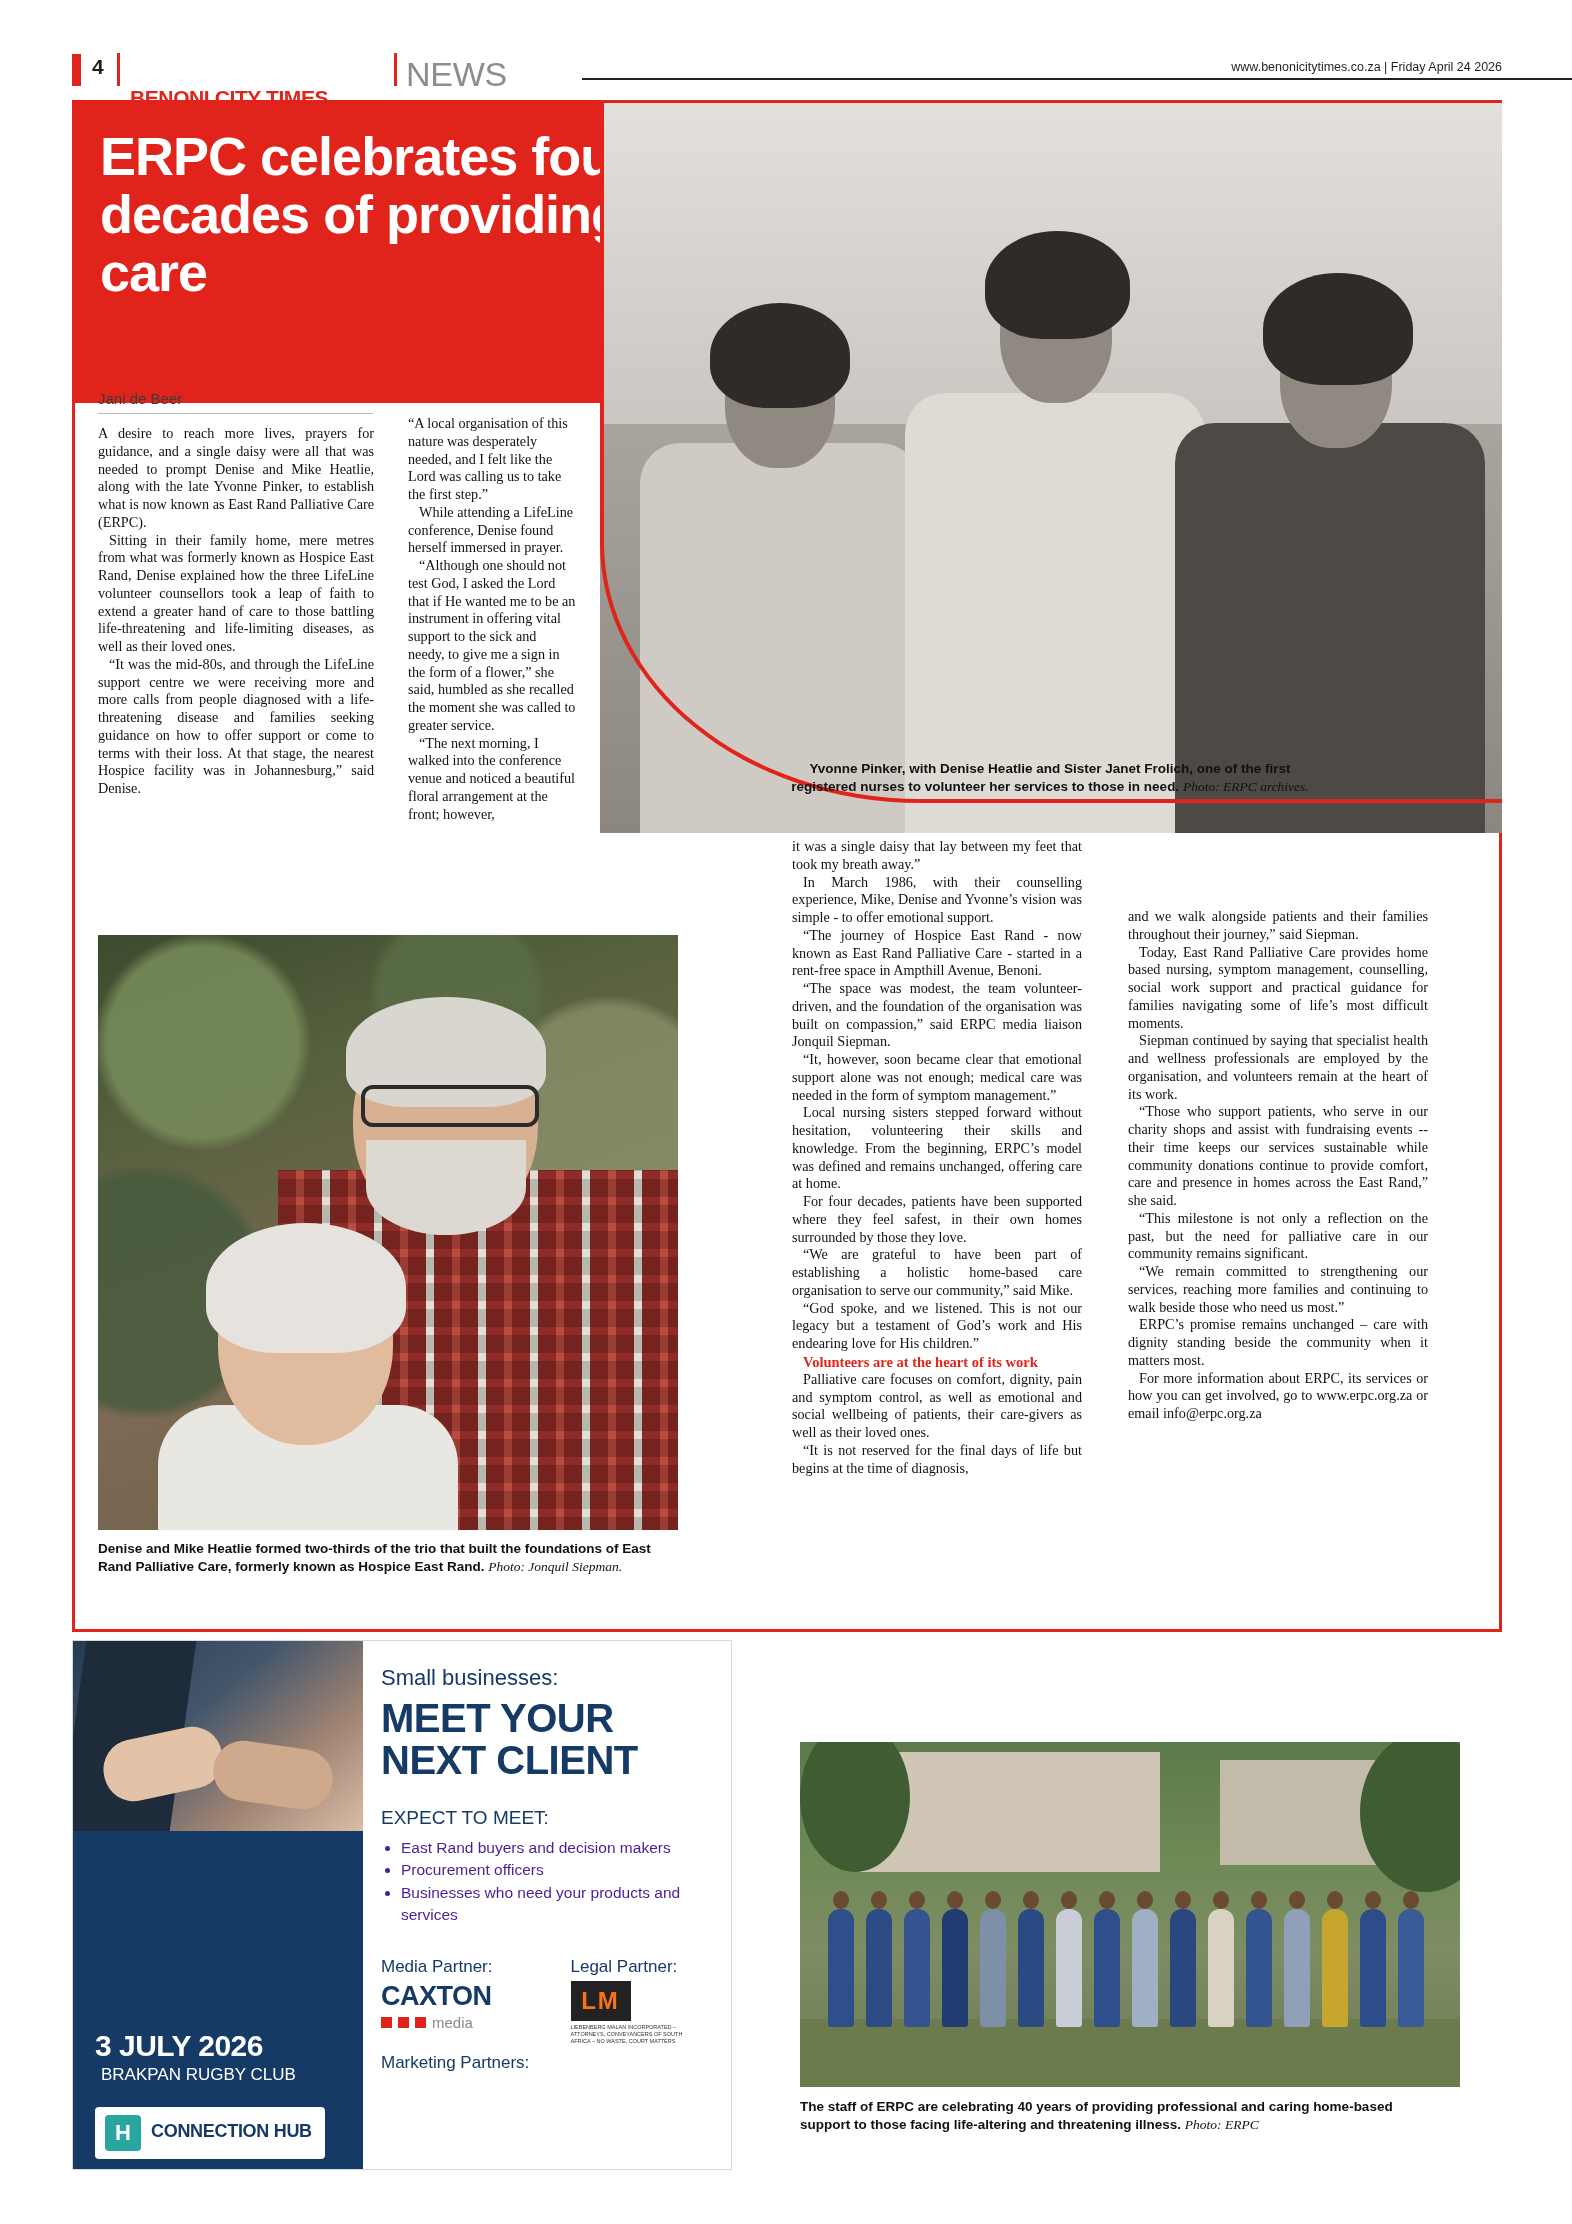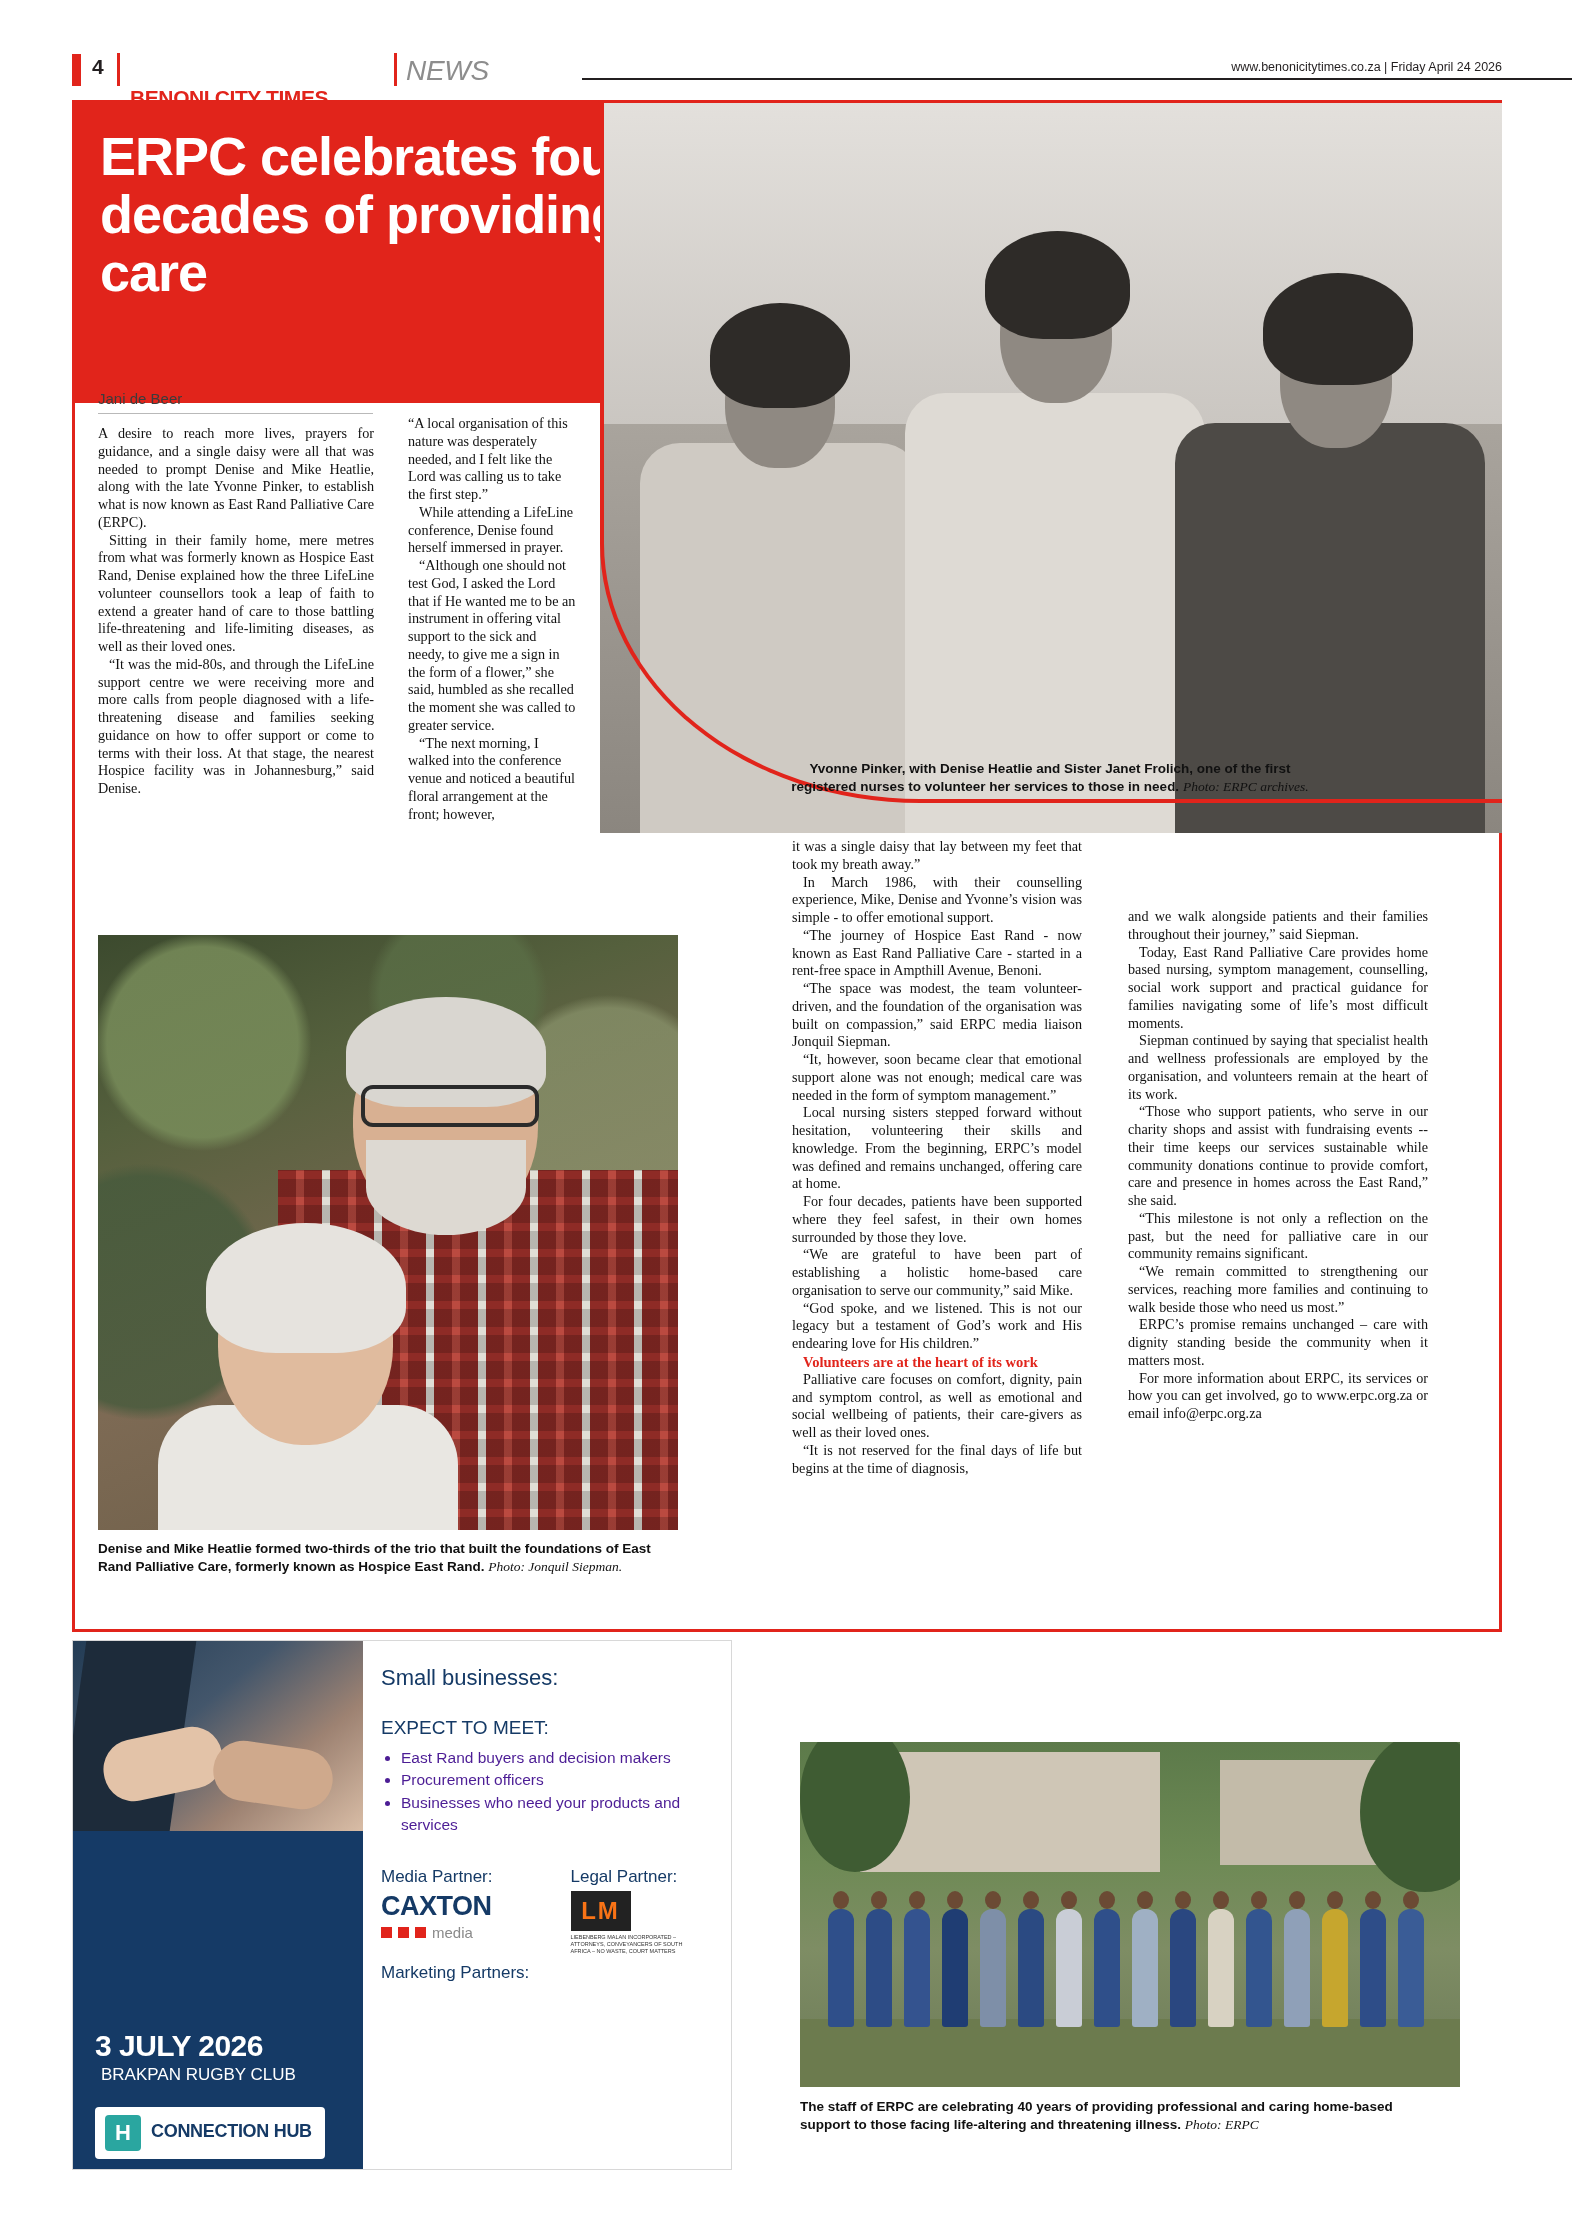--- a/index.html
+++ b/index.html
@@ -11,21 +11,21 @@
     overflow:hidden;
   }
   .page{position:absolute;inset:0;}
 
   
   .masthead{position:absolute;left:72px;top:52px;width:1430px;height:40px;}
   .mast-bar{position:absolute;left:0;top:2px;width:9px;height:32px;background:#e1241b;}
   .mast-pageno{position:absolute;left:20px;top:3px;font-family:"Liberation Sans",sans-serif;font-weight:bold;font-size:21px;color:#231f20;}
   .mast-sep{position:absolute;top:1px;width:3px;height:33px;background:#e1241b;}
   .mast-title{position:absolute;top:3px;font-family:"Liberation Sans",sans-serif;font-weight:bold;font-size:21px;letter-spacing:-0.4px;color:#e1241b;margin-top:31px;}
-  .mast-news{position:absolute;top:3px;font-family:"Liberation Sans",sans-serif;font-size:28px;color:#8d8d8d;letter-spacing:-0.3px;font-style:italic;}
+  .mast-news{position:absolute;top:3px;font-family:"Liberation Sans",sans-serif;font-size:34px;color:#8d8d8d;letter-spacing:-0.3px;}
   .mast-rule{position:absolute;left:510px;top:26px;width:990px;height:2px;background:#231f20;}
   .mast-url{position:absolute;right:0;top:8px;font-family:"Liberation Sans",sans-serif;font-size:12.5px;color:#231f20;}
 
   
   .article-frame{position:absolute;left:72px;top:100px;width:1430px;height:1532px;border:3px solid #e1241b;box-sizing:border-box;background:#fff;}
 
   
   .head-block{position:absolute;left:75px;top:103px;width:580px;height:300px;background:#e1241b;}
   .headline{position:absolute;left:100px;top:128px;width:545px;
     font-family:"Liberation Sans",sans-serif;font-weight:bold;font-size:54px;line-height:1.07;color:#ffffff;letter-spacing:-1px;}
@@ -314,20 +314,24 @@
       <div class="ad-venue">BRAKPAN RUGBY CLUB</div>
       <div class="ad-hubbox">
         <div class="ad-hub-mark">H</div>
         <div class="ad-hub-text">CONNECTION HUB</div>
       </div>
       <div class="ad-expo">SMALL BUSINESS EXPO</div>
 
     </div>
     <div class="ad-right">
       <div class="ad-small">Small businesses:</div>
+      <div class="ad-big">
+        <div>MEET YOUR</div>
+        <div>NEXT CLIENT</div>
+      </div>
       <div class="ad-expect">EXPECT TO MEET:</div>
       <ul class="ad-list">
         <li>East Rand buyers and decision makers</li>
         <li>Procurement officers</li>
         <li>Businesses who need your products and services</li>
       </ul>
       <div class="ad-partner-row">
         <div>
           <div class="ad-plabel">Media Partner:</div>
           <div class="ad-caxton">CAXTON</div>

